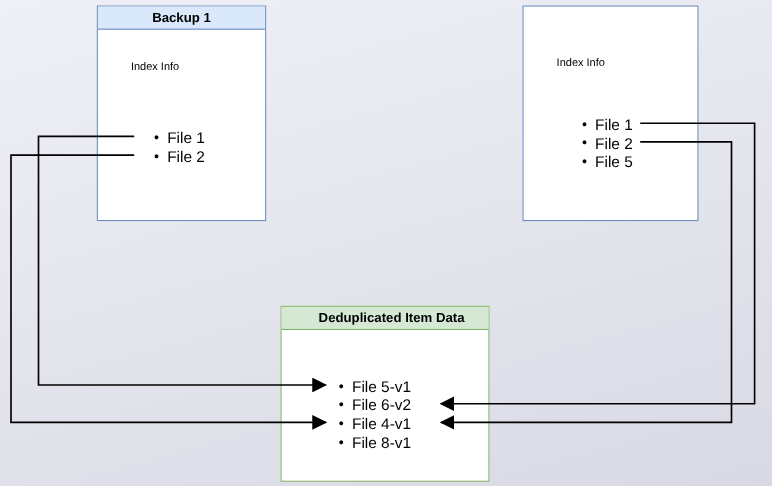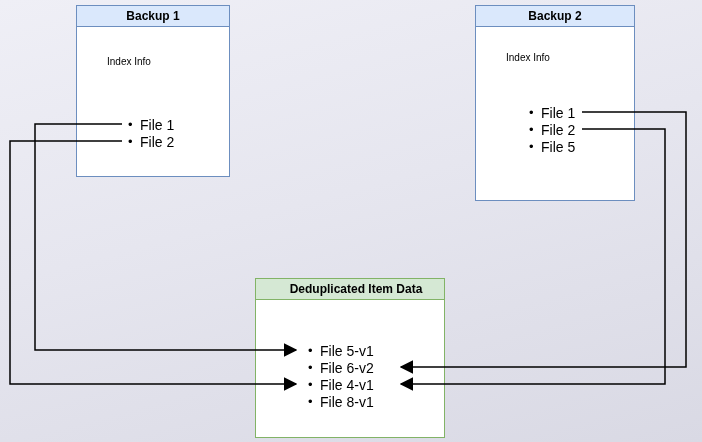--- a/index.html
+++ b/index.html
@@ -19,21 +19,21 @@
     height: 21px; line-height: 21px;
     text-align: center; font-weight: bold; font-size: 12px;
     box-sizing: border-box;
   }
   .blue  .node-header { background: #dae8fc; border-bottom: 1px solid #6c8ebf; }
   .green .node-header { background: #d5e8d4; border-bottom: 1px solid #82b366; padding-left: 12px; }
   .subtitle { position: absolute; font-size: 10px; }
   .items { position: absolute; list-style: none; margin: 0; padding: 0; }
   .items li { display: flex; align-items: center; height: 17px; font-size: 14px; white-space: nowrap; }
   .dot { width: 12px; flex: 0 0 12px; font-size: 13px; }
-  #backup1 { left: 76px;  top: 5px;   width: 154px; height: 172px; }
+  #backup1 { left: 88px;  top: 5px;   width: 154px; height: 196px; }
   #backup2 { left: 475px; top: 5px;   width: 160px; height: 196px; }
   #dedup   { left: 255px; top: 278px; width: 190px; height: 160px; }
   #backup1 .subtitle { left: 30px; top: 50px; }
   #backup2 .subtitle { left: 30px; top: 46px; }
   #backup1 .items { left: 51px; top: 110px; }
   #backup2 .items { left: 53px; top: 98px; }
   #dedup   .items { left: 52px; top: 63px; }
   svg.arrows {
     position: absolute; left: 0; top: 0;
     width: 702px; height: 442px;
@@ -55,21 +55,20 @@
           <span>File 1</span>
         </li>
       <li>
           <span class="dot">•</span>
           <span>File 2</span>
         </li>
     </ul>
   </div>
 
   <div class="node blue" id="backup2">
-    <div class="node-header">Backup 2</div>
     <div class="subtitle">Index Info</div>
     <ul class="items">
       <li>
           <span class="dot">•</span>
           <span>File 1</span>
         </li>
       <li>
           <span class="dot">•</span>
           <span>File 2</span>
         </li>

